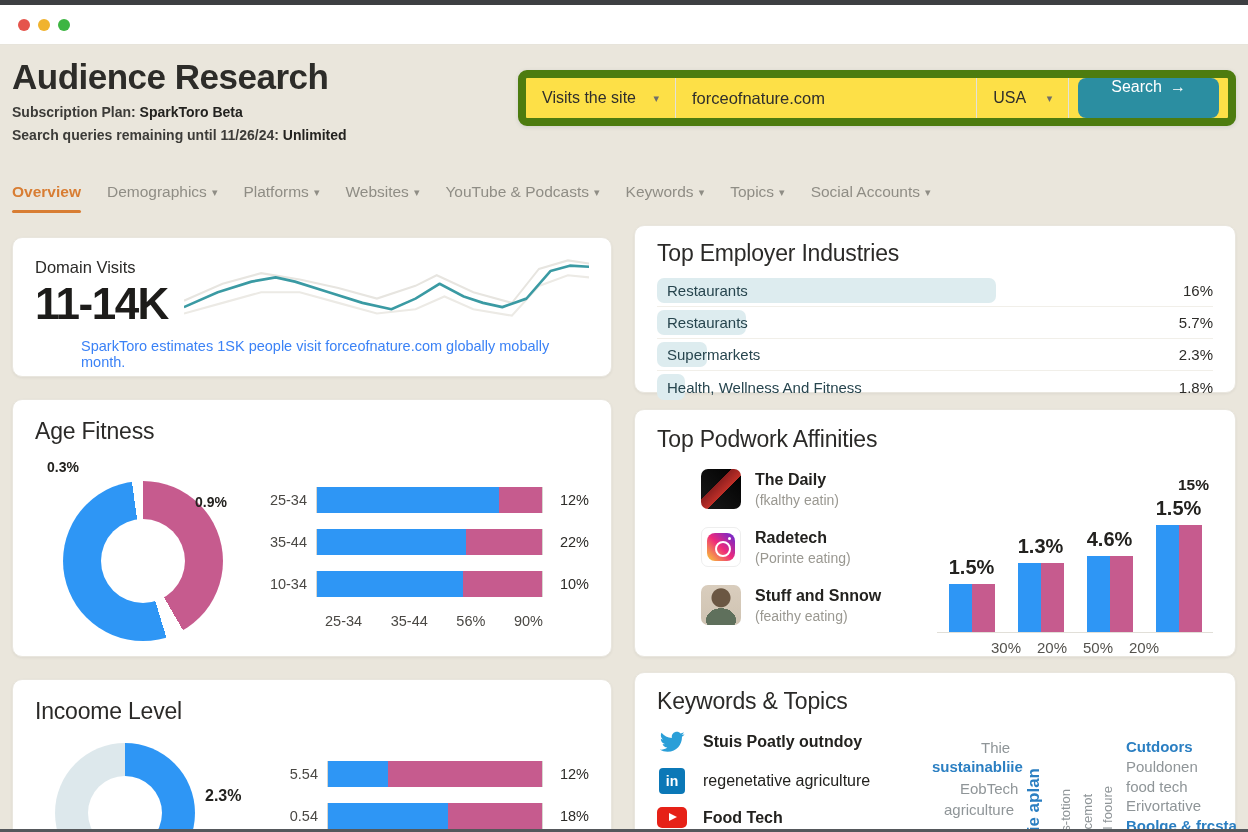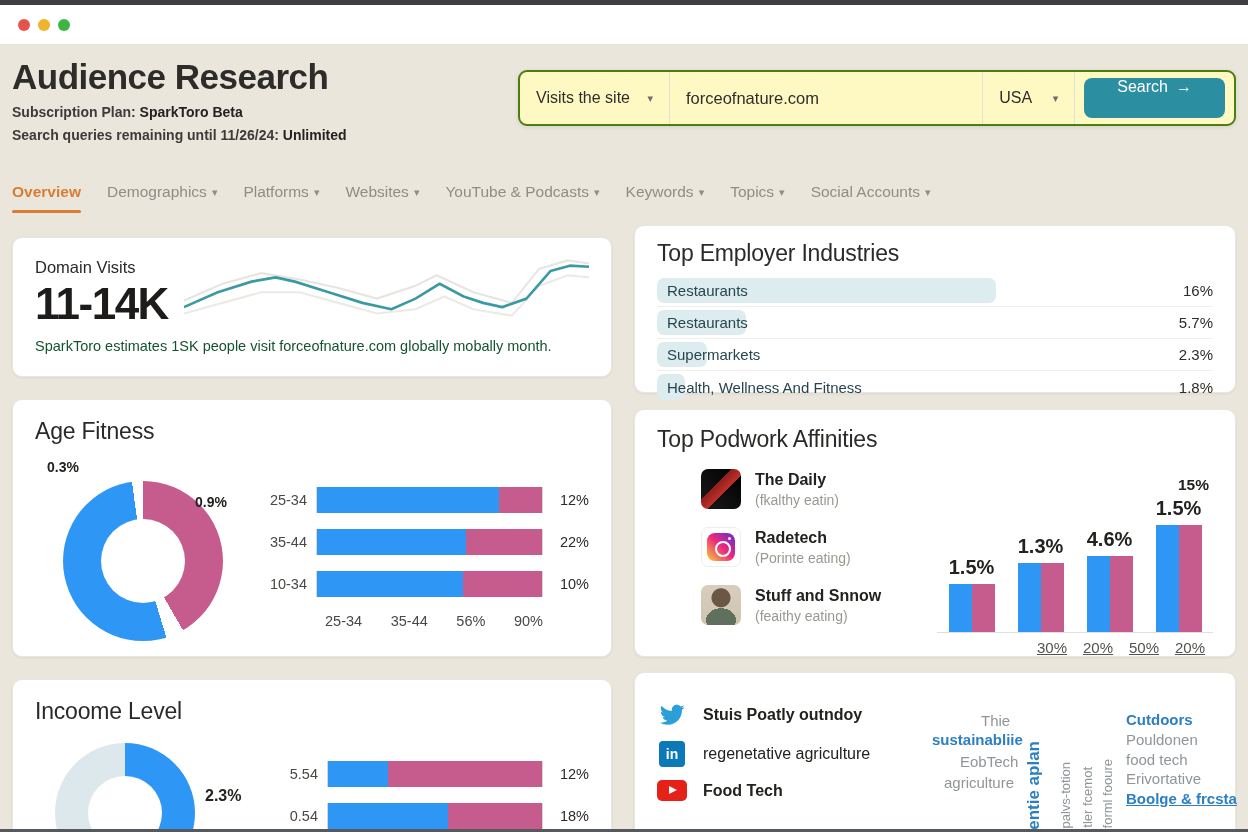--- a/index.html
+++ b/index.html
@@ -19,22 +19,22 @@
 
   .page { padding:0 12px; }
 
   
   .header-row { display:flex; justify-content:space-between; margin-top:12px; }
   .page-title { font-size:35px; font-weight:600; letter-spacing:-0.5px; color:#2d2c29; }
   .sub-line { font-size:14px; color:#3c3b38; margin-top:7px;font-weight:bold; }
   .sub-line b { color:#23221f; }
 
   .search-bar {
-    margin-top:13px; width:718px; height:56px; background:#fef9c3;
-    border:2px solid #4d7c0f; border-radius:9px; display:flex; align-items:stretch;
+    margin-top:13px; width:718px; height:56px; background:#fde047;
+    border:8px solid #4d7c0f; border-radius:9px; display:flex; align-items:stretch;
     box-shadow:0 1px 4px rgba(60,90,100,.15);
   }
   .search-seg { display:flex; align-items:center; padding:0 16px; font-size:16px; color:#2f2e2c; }
   .search-mode { width:150px; border-right:1px solid #e3e1da; justify-content:space-between; cursor:pointer; }
   .search-input-wrap { flex:1; border-right:1px solid #e3e1da; }
   .search-input { border:none; outline:none; width:100%; font-size:16.5px; font-family:"Liberation Sans",sans-serif; color:#2f2e2c; background:transparent; }
   .search-region { width:92px; justify-content:space-between; cursor:pointer; border-right:1px solid #e3e1da;}
   .search-btn-wrap { display:flex; align-items:center; padding:0 9px; }
   .search-btn {
     background:#2b8ea1; color:#fff; border:none; border-radius:8px; height:40px; padding:0 33px;
@@ -58,21 +58,21 @@
     box-shadow:0 1px 3px rgba(0,0,0,.06); padding:18px 22px; margin-bottom:22px;
   }
   .card-title { font-size:23px; font-weight:500; color:#2b2a28; letter-spacing:-0.2px; }
 
   
   .dv-card { height:140px; padding-top:20px; }
   .dv-top { display:flex; gap:16px; }
   .dv-label { font-size:16.5px; font-weight:500; color:#2b2a28; }
   .dv-number { font-size:44px; font-weight:800; color:#1d1c1a; letter-spacing:-1.5px; margin-top:2px; }
   .dv-spark { flex:1; margin-top:-4px; }
-  .dv-caption { font-size:14.5px; color:#14532d; margin-top:9px; }
+  .dv-caption { font-size:14.5px; color:#3b82f6; margin-top:9px;margin-left:46px; }
 
   
   .emp-card { height:168px; padding-top:14px; }
   .emp-rows { margin-top:8px; }
   .emp-row { position:relative; height:32px; display:flex; align-items:center; justify-content:space-between; border-bottom:1px solid #f1efe9; }
   .emp-row:last-child { border-bottom:none; }
   .emp-bar { position:absolute; left:0; top:3px; bottom:3px; background:#ddecef; border-radius:7px; }
   .emp-label { position:relative; font-size:15px; color:#27454e; padding-left:10px; }
   .emp-value { position:relative; font-size:15px; color:#2d2c29; }
 
@@ -115,21 +115,21 @@
   .ic-insta .glyph::before { content:""; position:absolute; right:4px; top:4px; width:3px; height:3px; background:#fff; border-radius:50%; }
   .aff-name { font-size:16px; font-weight:600; color:#23221f; }
   .aff-sub { font-size:14px; color:#9a9891; margin-top:3px; }
   .aff-chart { flex:1; padding-top:16px; display:flex; flex-direction:column; justify-content:flex-end; }
   .aff-cols { display:flex; justify-content:space-around; align-items:flex-end; height:148px; border-bottom:1px solid #e1dfd8; }
   .aff-col { display:flex; flex-direction:column; align-items:center; justify-content:flex-end; height:100%; }
   .aff-val { font-size:20px; font-weight:600; color:#23221f; margin-bottom:5px; }
   .aff-pair { display:flex; width:46px; }
   .aff-pair .b { width:50%; background:#2e96f5; }
   .aff-pair .p { width:50%; background:#c65b8e; }
-  .aff-axis { display:flex; justify-content:flex-end; font-size:15px; color:#55534e; margin-top:6px;text-decoration:underline; }
+  .aff-axis { display:flex; justify-content:center; font-size:15px; color:#55534e; margin-top:6px; }
   .aff-axis span { width:46px; text-align:center; }
 
   
   .inc-card { height:170px; }
   .inc-body { display:flex; gap:10px; margin-top:10px; }
   .inc-donut-wrap { position:relative; width:230px; height:110px; }
   .inc-donut {
     position:absolute; left:20px; top:8px; width:140px; height:140px; border-radius:50%;
     background:conic-gradient(#2e96f5 0deg 115deg, #dde8ec 115deg 360deg);
   }
@@ -434,20 +434,21 @@
               <span>30%</span>
               <span>20%</span>
               <span>50%</span>
               <span>20%</span>
             </div>
           </div>
         </div>
       </div>
 
       <div class="card kw-card">
+        <div class="card-title">Keywords &amp; Topics</div>
         <div class="kw-body">
           <div class="kw-list">
             <div class="kw-item r1">
               <span class="kw-ic">
                 <svg width="26" height="26" viewBox="0 0 24 24" fill="#2b9fd8">
                     <path d="M23.6 4.9c-.9.4-1.8.6-2.7.7 1-.6 1.7-1.5 2-2.6-.9.5-1.9.9-3 1.1-.8-.9-2-1.5-3.4-1.5-2.6 0-4.7 2.1-4.7 4.7 0 .4 0 .7.1 1.1-3.9-.2-7.3-2-9.6-4.9-.4.7-.6 1.5-.6 2.3 0 1.6.8 3 2.1 3.9-.8 0-1.5-.2-2.1-.6v.1c0 2.3 1.6 4.1 3.7 4.6-.4.1-.8.2-1.2.2-.3 0-.6 0-.9-.1.6 1.9 2.3 3.2 4.4 3.2-1.6 1.3-3.6 2-5.8 2-.4 0-.7 0-1.1-.1 2.1 1.3 4.5 2.1 7.1 2.1 8.6 0 13.3-7.1 13.3-13.3v-.6c.9-.7 1.7-1.5 2.4-2.4z"></path>
                   </svg>
               </span>
               <span class="kw-text">Stuis Poatly outndoy</span>
             </div>

